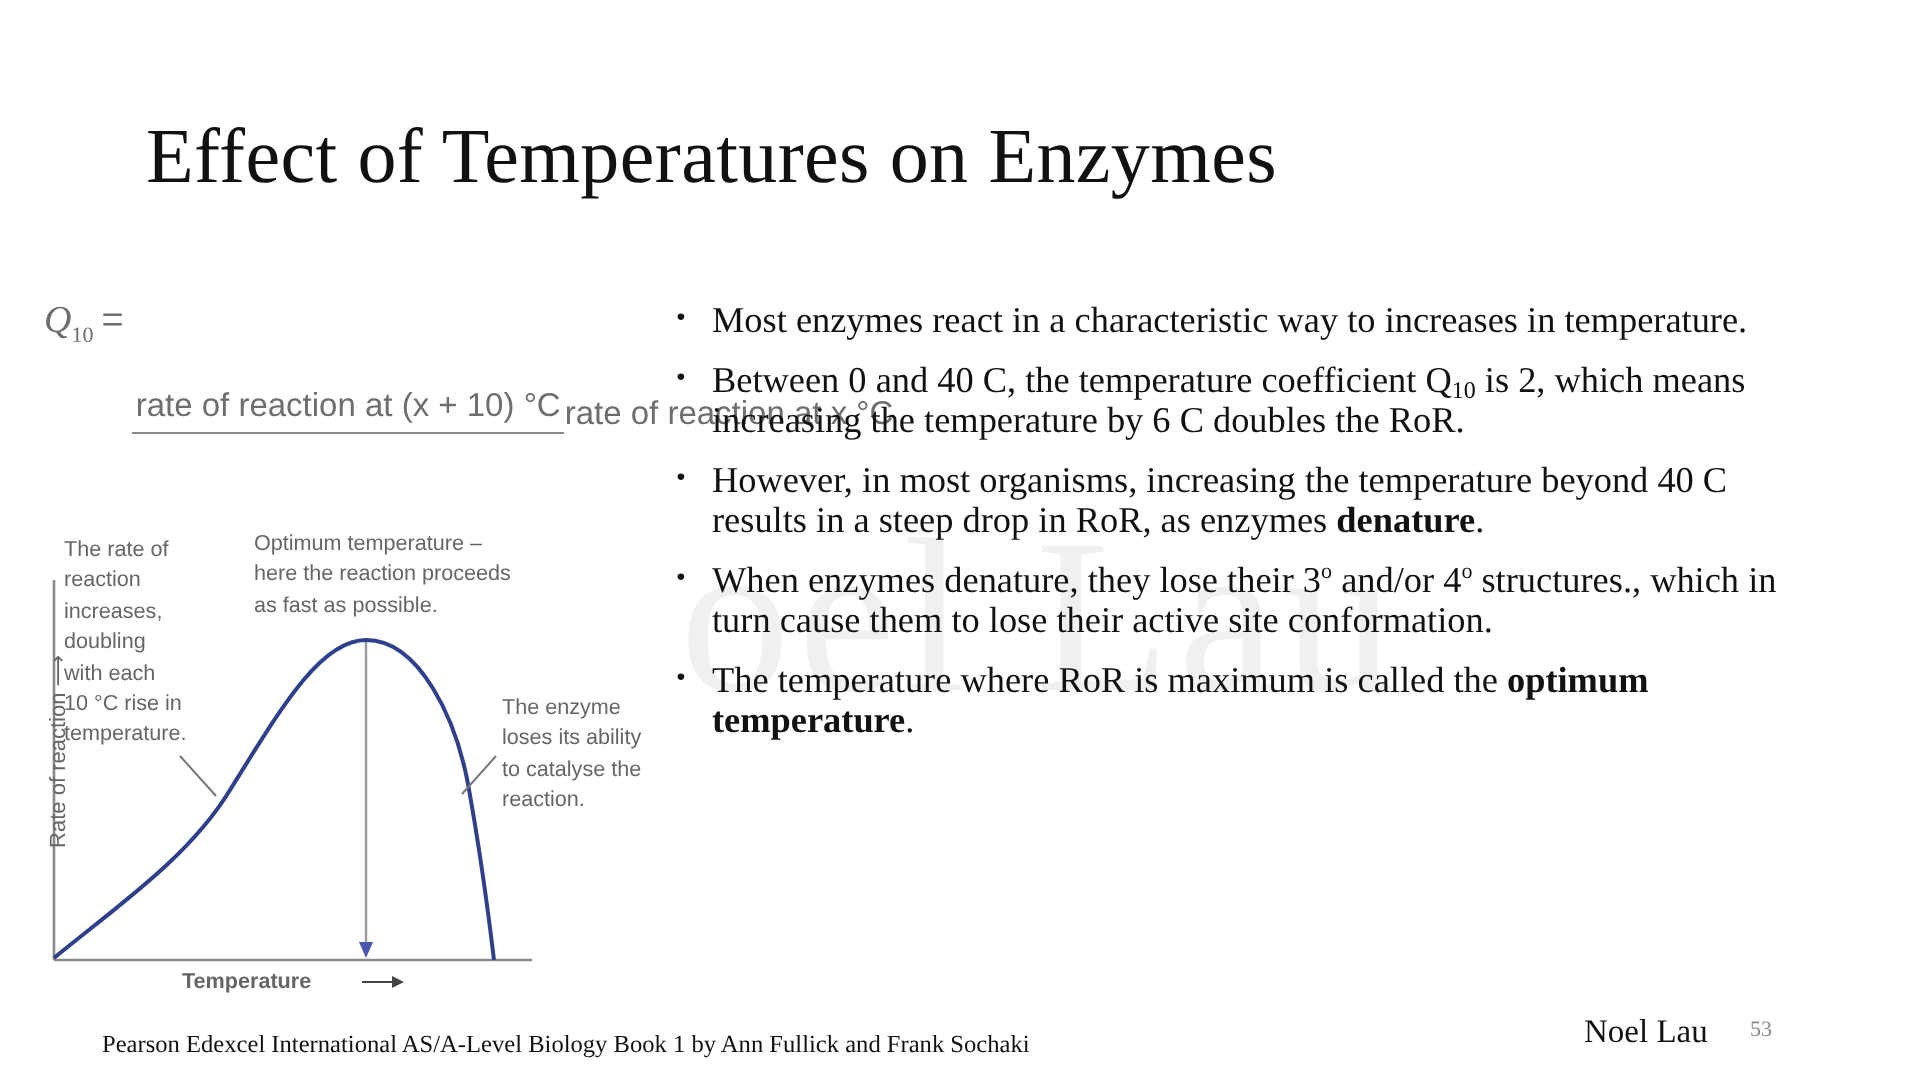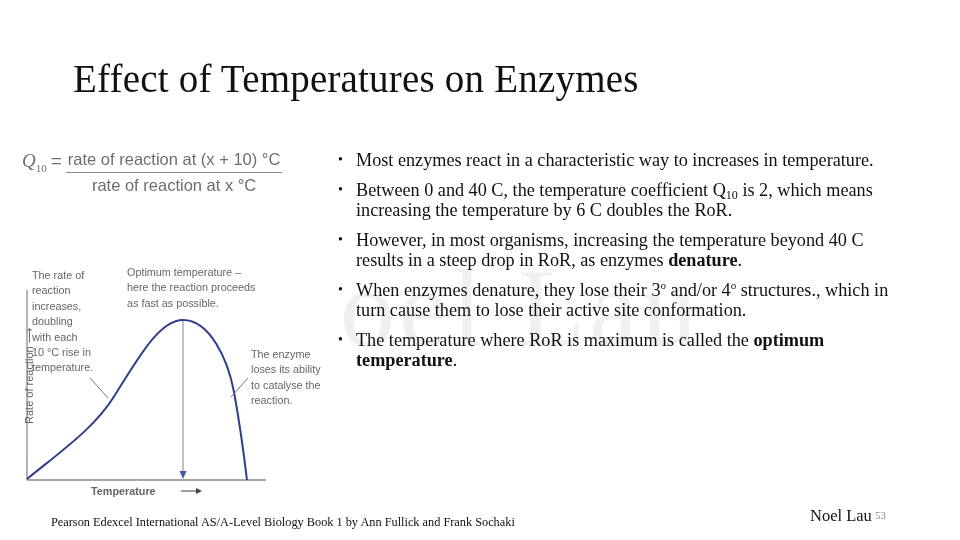--- a/index.html
+++ b/index.html
@@ -3,34 +3,34 @@
 <meta charset="utf-8">
 <style>
   html, body { margin: 0; padding: 0; }
   body { width: 960px; height: 540px; background: #ffffff; position: relative; overflow: hidden; font-family: "Liberation Serif", "DejaVu Serif", serif; color: #111; }
   .slide-title { position: absolute; left: 73px; top: 55px; font-size: 39px; line-height: 48px; letter-spacing: 0.2px; color: #111; white-space: nowrap; }
   .watermark { position: absolute; left: 340px; top: 245px; font-size: 110px; color: #f0f0f0; white-space: nowrap; z-index: 0; letter-spacing: 4px; }
   .formula { position: absolute; left: 22px; top: 150px; font-family: "Liberation Sans", "DejaVu Sans", sans-serif; color: #6e6e6e; font-size: 16.5px; display: flex; align-items: flex-start; }
   .formula .lhs { font-style: italic; font-family: "Liberation Serif", serif; font-size: 19px; margin-right: 4px; }
   .formula .lhs sub { font-style: normal; font-size: 11px; }
   .formula .eq { font-size: 19px; margin-right: 4px; }
-  .fraction { display: flex; flex-direction: column; align-items: center; }
+  .fraction { display: flex; align-items: center; margin-top: 44px; }
   .fraction .num { padding: 0 2px 3px 2px; border-bottom: 1.3px solid #8a8a8a; white-space: nowrap; }
   .fraction .den { padding-top: 3px; white-space: nowrap; }
   .graph { position: absolute; left: 0; top: 260px; width: 332px; height: 240px; }
   .graph svg { position: absolute; left: 0; top: 0; }
   .g-label { position: absolute; font-family: "Liberation Sans", "DejaVu Sans", sans-serif; color: #666; font-size: 10.8px; line-height: 15.4px; white-space: pre-line; }
   .bullets { position: absolute; left: 336px; top: 150px; width: 560px; margin: 0; padding: 0; list-style: none; z-index: 1; }
   .bullets li { position: relative; padding-left: 20px; font-size: 18.2px; line-height: 20.5px; margin-bottom: 9px; color: #111; }
   .bullets li .dot { position: absolute; left: 2px; top: 0; font-size: 14px; }
   .bullets b { font-weight: bold; }
   .bullets sub { font-size: 12px; vertical-align: -3px; line-height: 0; }
   .bullets sup { font-size: 11px; vertical-align: 7px; line-height: 0; }
   .footer-citation { position: absolute; left: 51px; top: 515px; font-size: 12.3px; color: #111; white-space: nowrap; }
-  .footer-author { position: absolute; left: 810px; top: 506px; font-size: 16.5px; color: #111; white-space: nowrap; }
+  .footer-author { position: absolute; left: 792px; top: 506px; font-size: 16.5px; color: #111; white-space: nowrap; }
   .slide-number { position: absolute; left: 875px; top: 509px; font-size: 11px; color: #8a8a8a; }
 </style>
 </head>
 <body>
 
 <div class="watermark">oel Lau</div>
 
 <div class="slide-title">Effect of Temperatures on Enzymes</div>
 
 <div class="formula">

